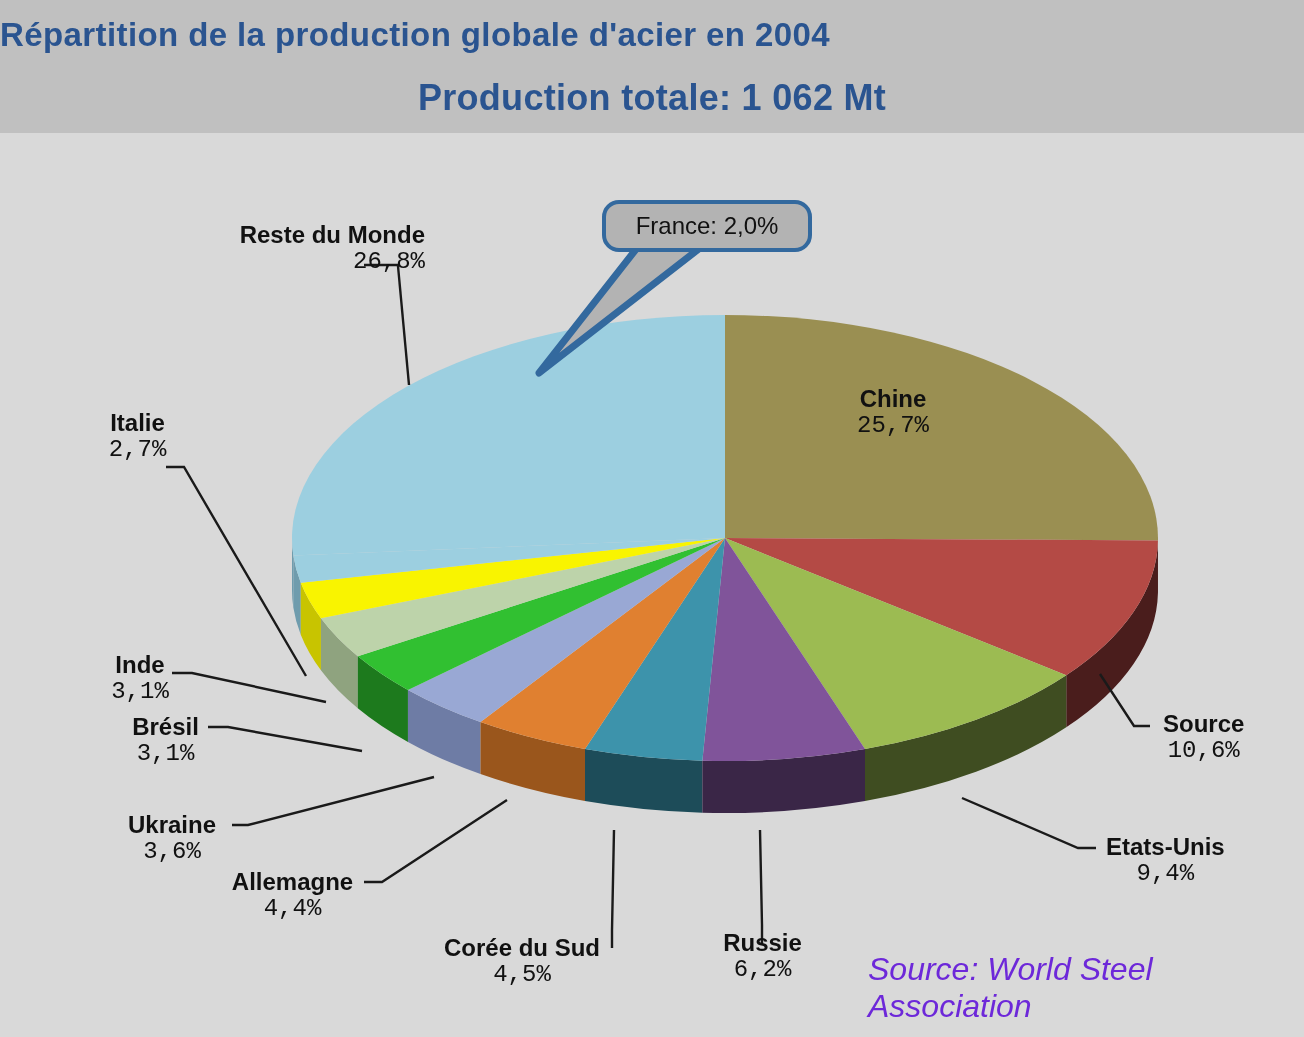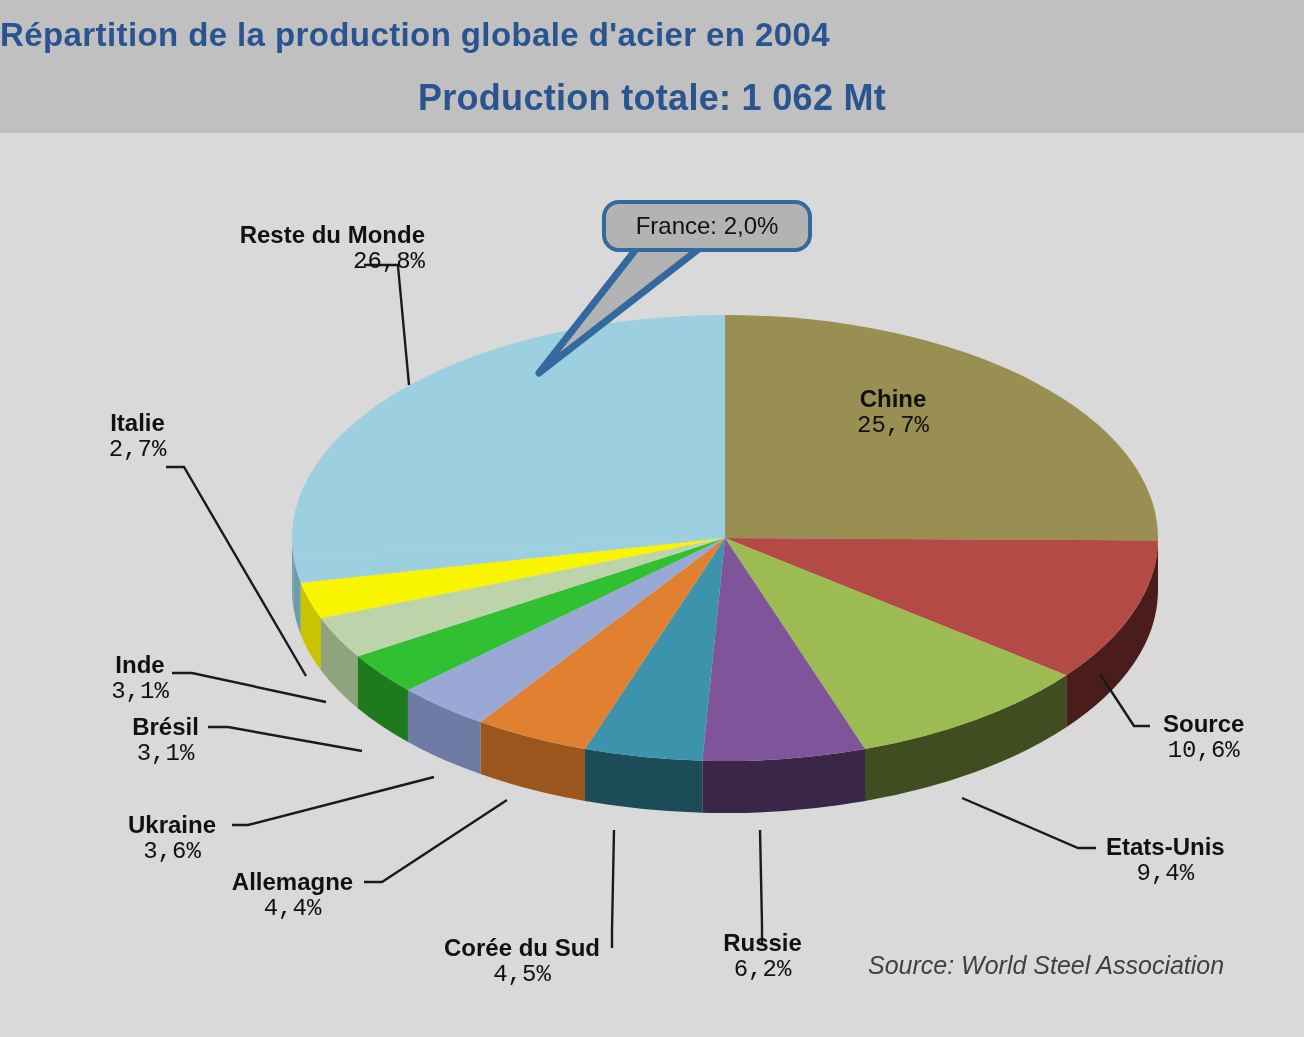--- a/index.html
+++ b/index.html
@@ -77,23 +77,23 @@
     display: flex;
     align-items: center;
     justify-content: center;
     font-size: 24px;
     color: #111111;
     z-index: 6;
   }
   .source-note {
     position: absolute;
     left: 868px; top: 951px;
-    font-size: 25px;
+    font-size: 32px;
     font-style: italic;
-    color: #404040;
+    color: #6d28d9;
   }
 </style>
 </head>
 <body>
 
 <div id="stage">
 
   <div class="header-band"></div>
 
   <div class="chart-title">Répartition de la production globale d'acier en 2004</div>

